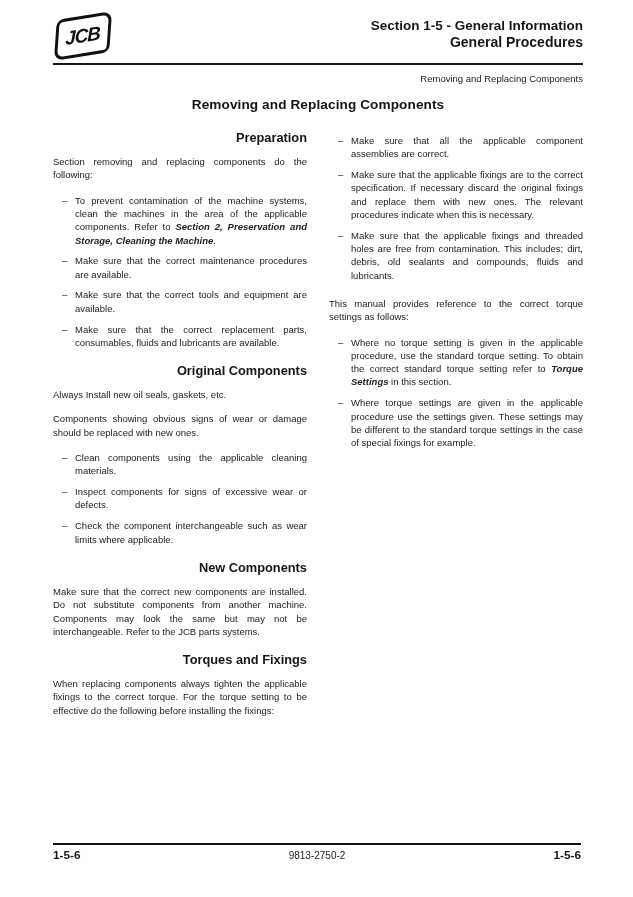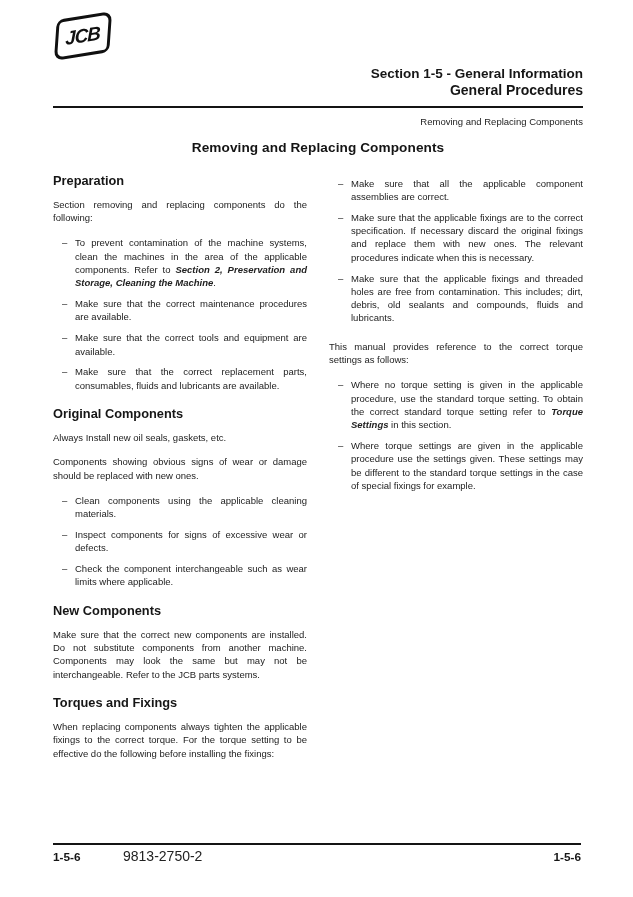--- a/index.html
+++ b/index.html
@@ -28,52 +28,52 @@
     transform:rotate(-9deg) skewX(-13deg);
     display:flex;align-items:center;justify-content:center;
   }
   .logo span{
     font-weight:900;font-style:italic;
     font-size:19px;letter-spacing:-1px;
     color:#101010;
     transform:skewX(4deg);
   }
   .hdr-text{text-align:right;line-height:1.12;margin-top:5px;}
-  .hdr-title{font-size:13.5px;font-weight:bold;color:#161616;margin-top:48px;}
+  .hdr-title{font-size:13.5px;font-weight:bold;color:#161616;}
   .hdr-sub{font-size:14px;font-weight:bold;color:#161616;margin-top:2px;}
   .rule-top{height:2px;background:#141414;margin-top:7px;}
   .breadcrumb{
     text-align:right;font-size:9.5px;color:#222;
     margin-top:8px;
   }
   .page-title{
     text-align:center;font-size:13.6px;font-weight:bold;color:#141414;
     margin:13px 0 0 0;letter-spacing:0.1px;
   }
   
   .cols{display:flex;gap:22px;margin-top:19px;}
   .col{flex:1;min-width:0;font-size:9.5px;line-height:1.4;color:#222;}
   .col h2{
     font-size:12.8px;font-weight:bold;color:#161616;
-    margin:15px 0 10px 0;line-height:1.1;
+    margin:15px 0 10px 0;line-height:1.1;text-align:right;
   }
   .col h2.first{margin-top:0;}
   .col p{margin:0 0 11px 0;text-align:justify;}
   .blist{list-style:none;margin:12px 0 11px 0;padding:0 0 0 9px;}
   .blist li{display:flex;margin:0 0 7.5px 0;}
   .blist .dash{flex:none;width:13px;}
   .blist .litext{flex:1;text-align:justify;}
   .bi{font-weight:bold;font-style:italic;}
   
   .ftr{position:absolute;left:53px;right:52px;top:843px;}
   .rule-foot{height:1.6px;background:#141414;}
-  .ftr-row{display:flex;justify-content:space-between;align-items:baseline;margin-top:3px;}
+  .ftr-row{display:flex;justify-content:space-between;align-items:baseline;margin-top:3px;gap:16px;}
   .pgnum{font-size:11.8px;font-weight:bold;color:#161616;width:70px;}
   .pgnum.right{text-align:right;}
-  .docnum{font-size:14px;color:#222;flex:1;}
+  .docnum{font-size:10px;color:#222;flex:1;text-align:center;}
 </style>
 </head>
 <body>
 
 <div class="page">
 
   <div class="hdr">
     <div class="logo">
       <span>JCB</span>
     </div>

